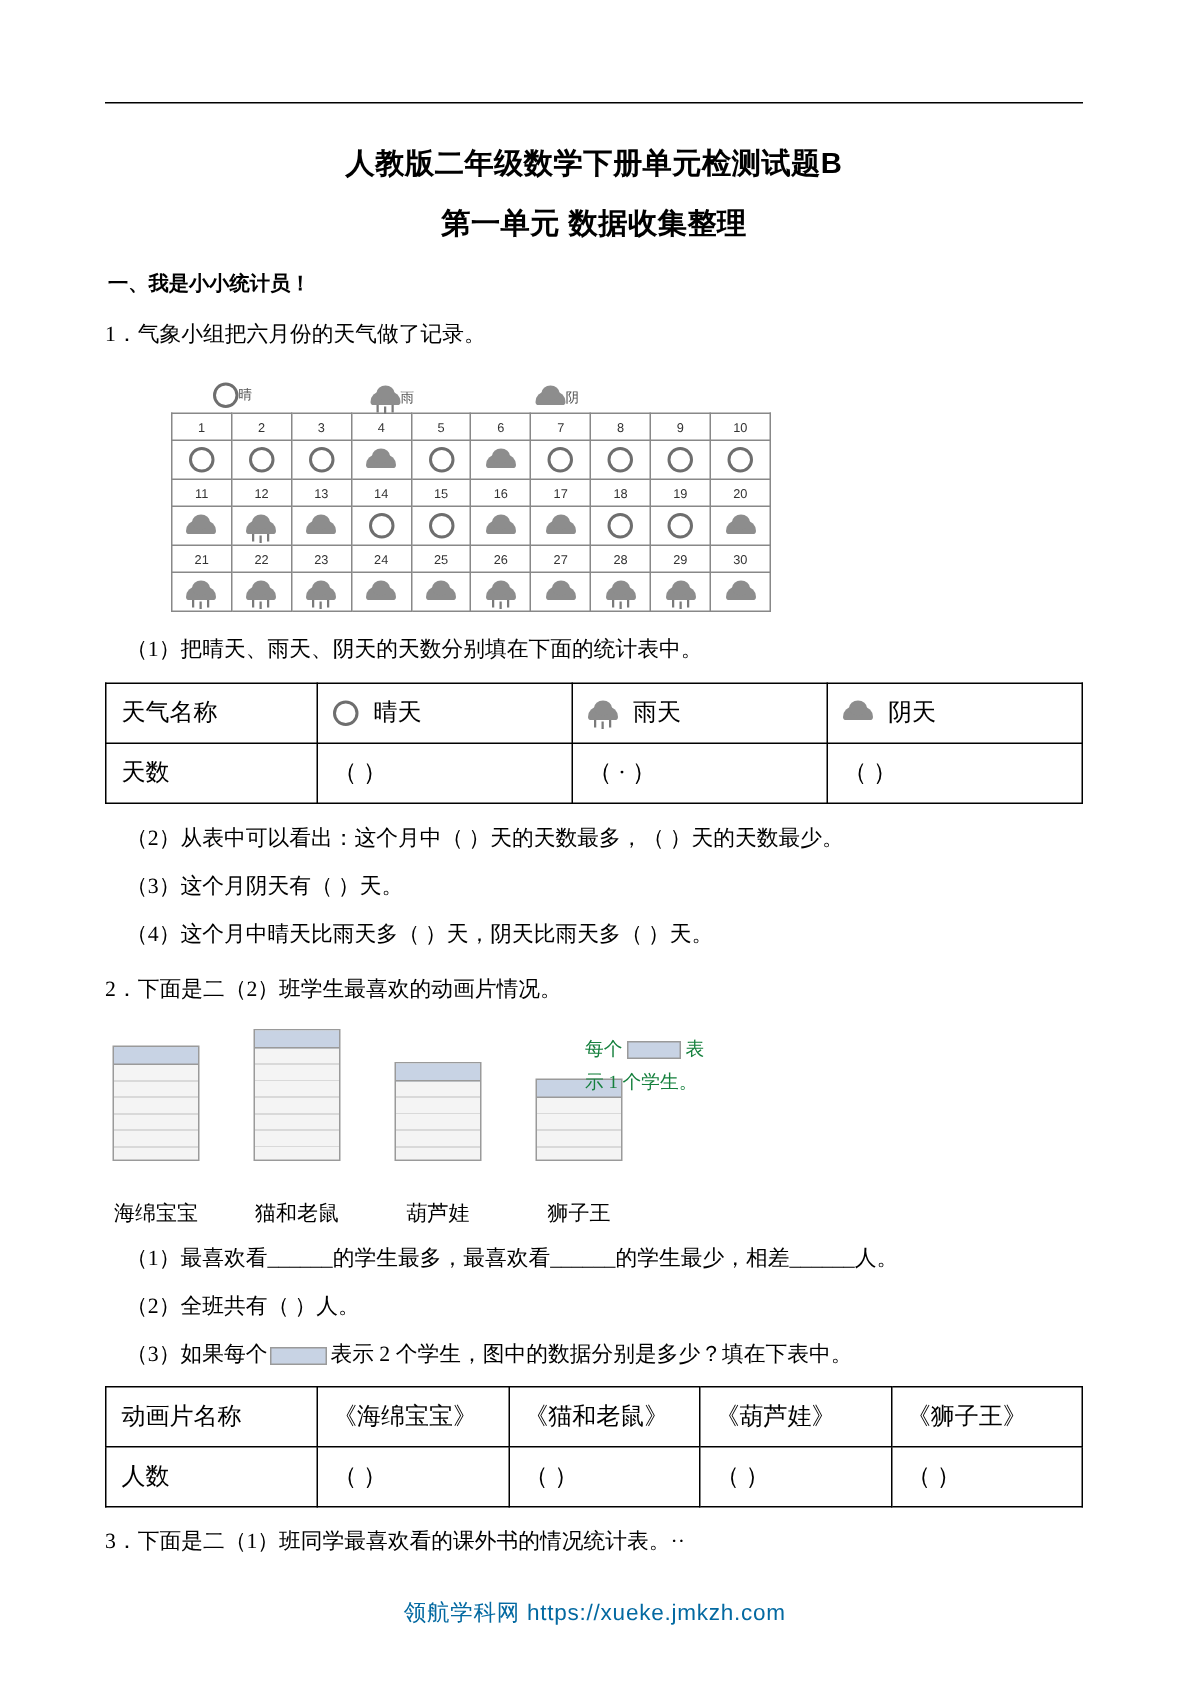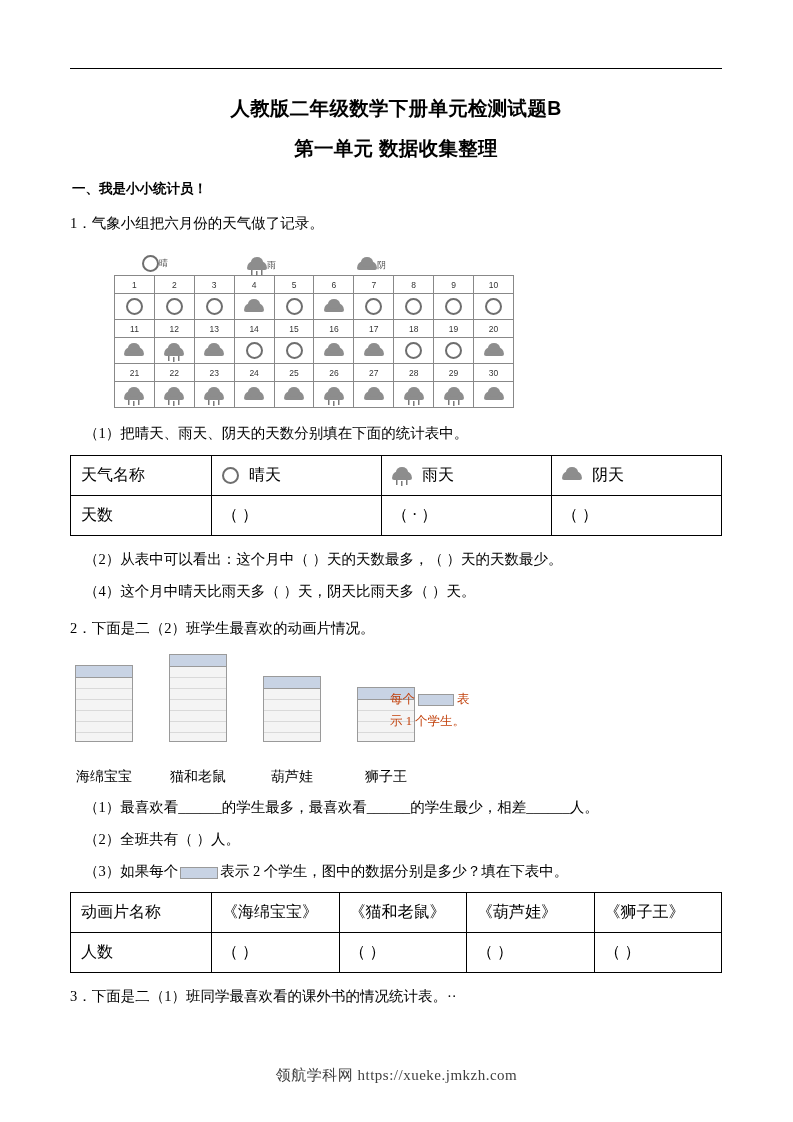--- a/index.html
+++ b/index.html
@@ -213,23 +213,23 @@
   .bar .cap {
     position: absolute;
     left: 0; right: 0; top: 0;
     height: 11px;
     background: #c8d3e4;
     border-bottom: 1px solid #9a9a9a;
   }
   .chart-note {
     position: absolute;
     left: 320px;
-    top: 38px;
+    top: 6px;
     font-size: 12.5px;
-    color: #c2410c;
+    color: #15803d;
     line-height: 1.8;
   }
   .chart-note .swatch {
     display: inline-block;
     width: 34px; height: 10px;
     background: #c8d3e4;
     border: 1px solid #9a9a9a;
     vertical-align: middle;
     margin: 0 3px;
   }
@@ -254,23 +254,23 @@
     vertical-align: middle;
     margin: 0 2px;
   }
 
   .footer {
     position: absolute;
     left: 0;
     top: 1066px;
     width: 793px;
     text-align: center;
-    font-family: Liberation Serif, serif;
+    font-family: Liberation Sans, sans-serif;
     font-size: 15px;
-    color: #404040;
+    color: #0369a1;
     letter-spacing: 0.5px;
   }
 </style>
 </head>
 <body>
 
 <div class="page">
 
   <div class="top-rule"></div>
 
@@ -405,20 +405,21 @@
       <tr>
         <td class="lbl">天数</td>
         <td>（        ）</td>
         <td>（   ·  ）</td>
         <td>（        ）</td>
       </tr>
     </tbody>
       </table>
 
     <p class="sub">（2）从表中可以看出：这个月中（        ）天的天数最多，（        ）天的天数最少。</p>
+    <p class="sub">（3）这个月阴天有（        ）天。</p>
     <p class="sub">（4）这个月中晴天比雨天多（        ）天，阴天比雨天多（        ）天。</p>
 
     <p class="q" style="margin-top:14px;">2．下面是二（2）班学生最喜欢的动画片情况。</p>
 
     <div class="chart-wrap">
       <div class="bars">
         <div class="bar" style="height:77px;">
             <span class="cap"></span>
           </div>
         <div class="bar" style="height:88px;">

